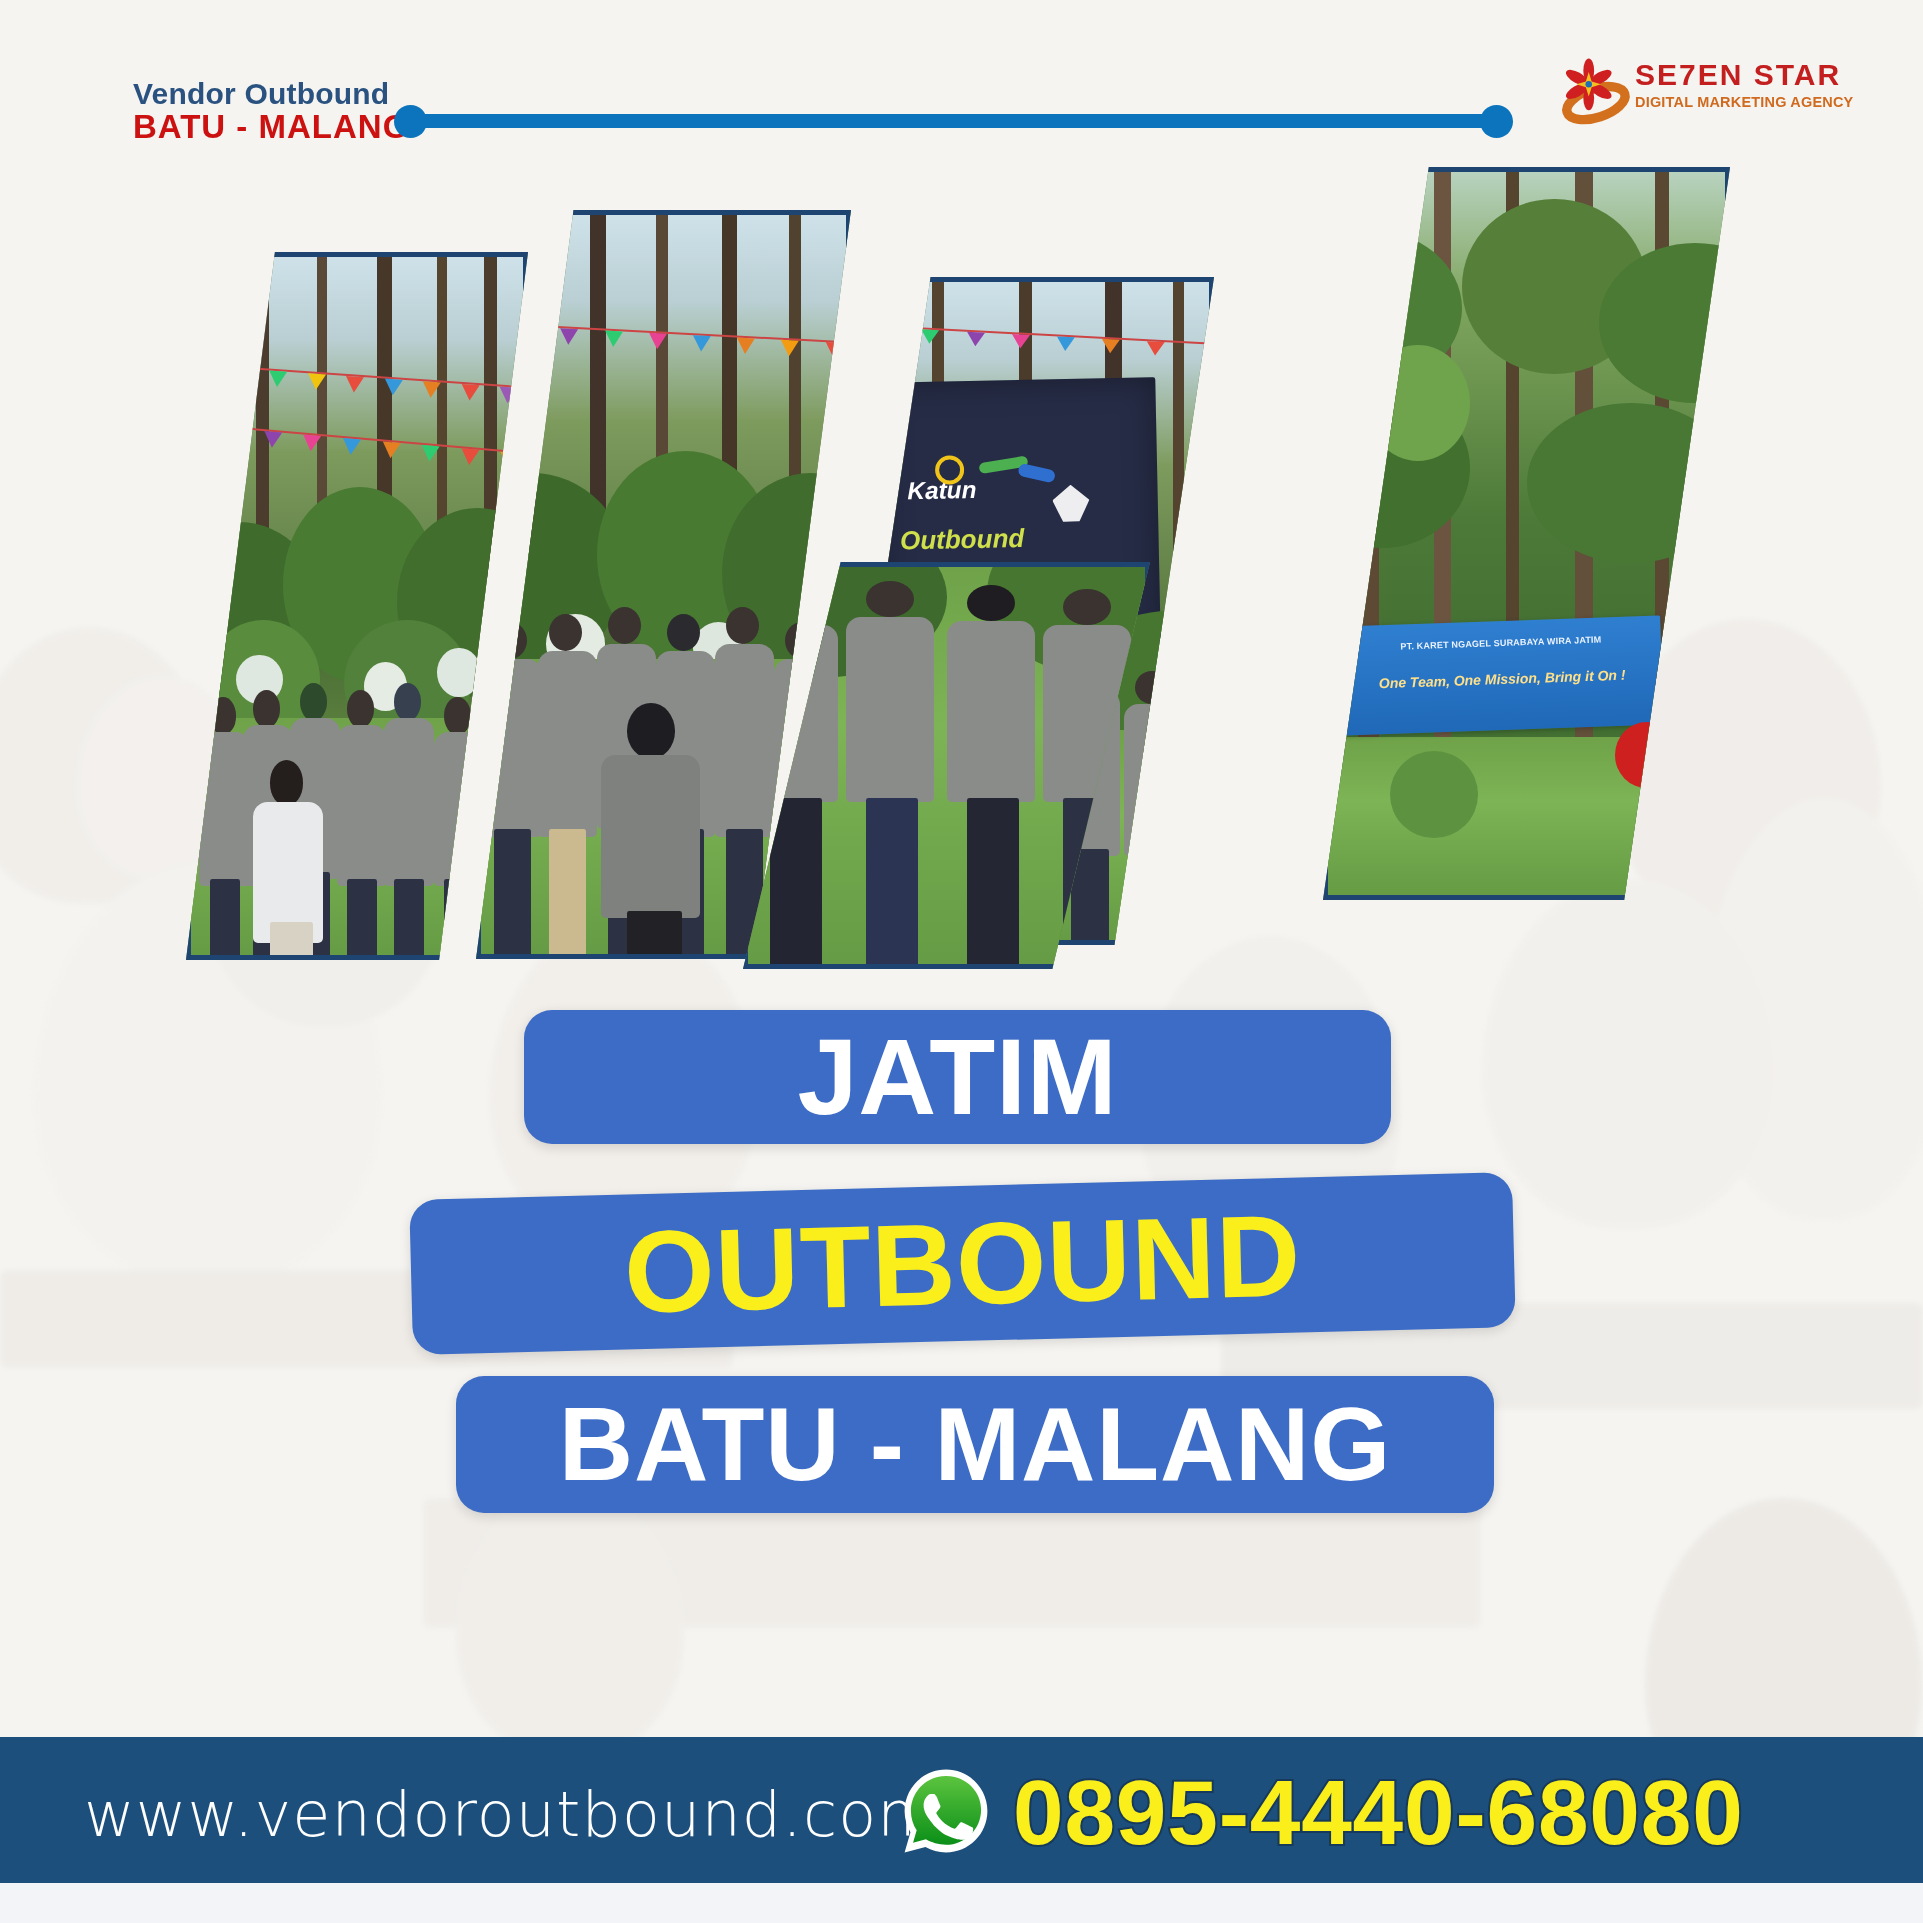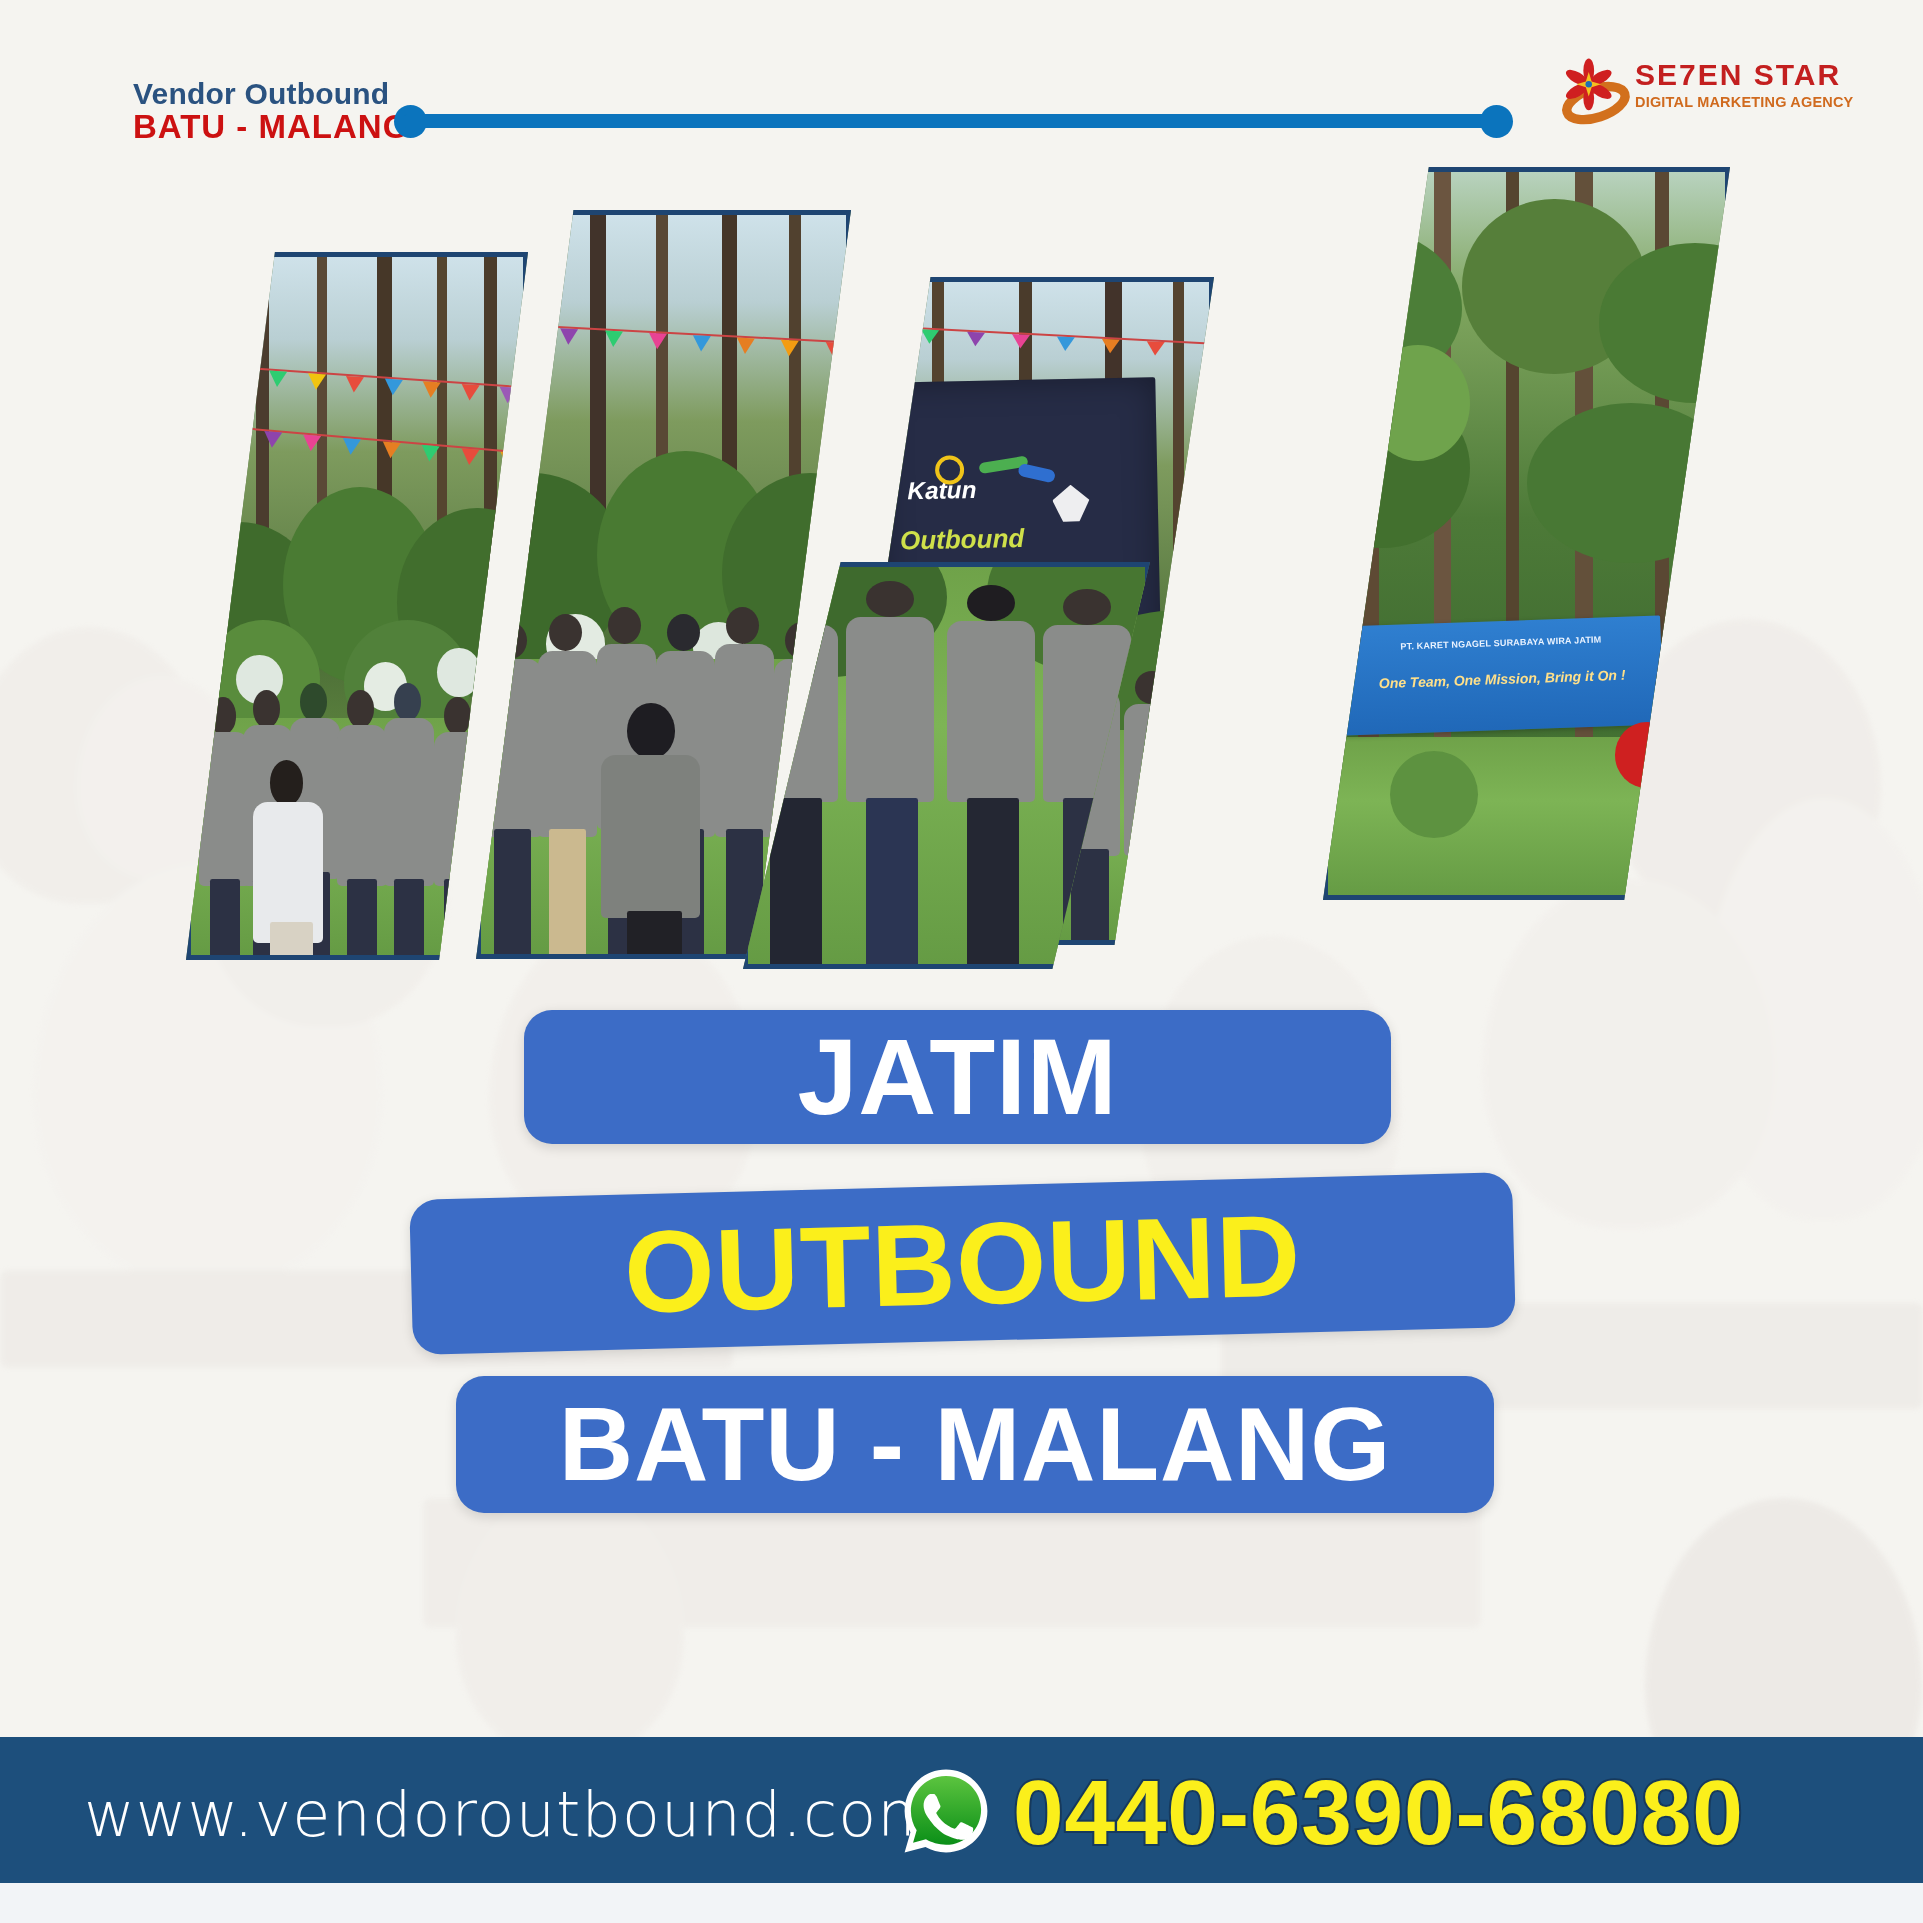--- a/index.html
+++ b/index.html
@@ -495,18 +495,18 @@
         <path d="M50 11C28.5 11 11 28.5 11 50c0 7.9 2.4 15.3 6.4 21.4l-4 13.9 14.3-3.8C33.8 85 41.6 87.5 50 87.5 71.5 87.5 89 70 89 48.5 89 27.7 71.5 11 50 11z" fill="url(#wag)"></path>
         <defs>
           <linearGradient id="wag" x1="0" y1="0" x2="0" y2="1">
             <stop offset="0%" stop-color="#5cc43f"></stop>
             <stop offset="100%" stop-color="#0b8f18"></stop>
           </linearGradient>
         </defs>
         <path d="M38 29c-1.3-2.9-2.6-3-3.9-3h-3.3c-1.1 0-3 .4-4.6 2.2-1.6 1.8-6 5.9-6 14.4s6.2 16.7 7 17.9c.9 1.1 12 19.2 29.7 26.1 14.7 5.8 17.7 4.6 20.9 4.3 3.2-.3 10.3-4.2 11.8-8.3 1.4-4.1 1.4-7.6 1-8.3-.4-.7-1.6-1.1-3.3-2-1.7-.9-10.3-5.1-11.9-5.7-1.6-.6-2.8-.9-3.9.9-1.1 1.8-4.5 5.7-5.5 6.9-1 1.1-2 1.3-3.7.4-1.7-.9-7.3-2.7-13.9-8.6-5.1-4.6-8.6-10.2-9.6-11.9-1-1.8-.1-2.7.8-3.6.8-.8 1.7-2 2.6-3 .9-1 1.1-1.8 1.7-2.9.6-1.1.3-2.1-.1-3-.4-.9-3.8-9.4-5.3-12.8z" fill="#ffffff" transform="scale(0.78) translate(12,14)"></path>
       </svg>
     </div>
-    <div class="foot-phone">0440-6390-68080</div>
+    <div class="foot-phone">0895-4440-68080</div>
   </div>
   <div class="foot-strip"></div>
 
 </div>
 
 
 </body></html>

